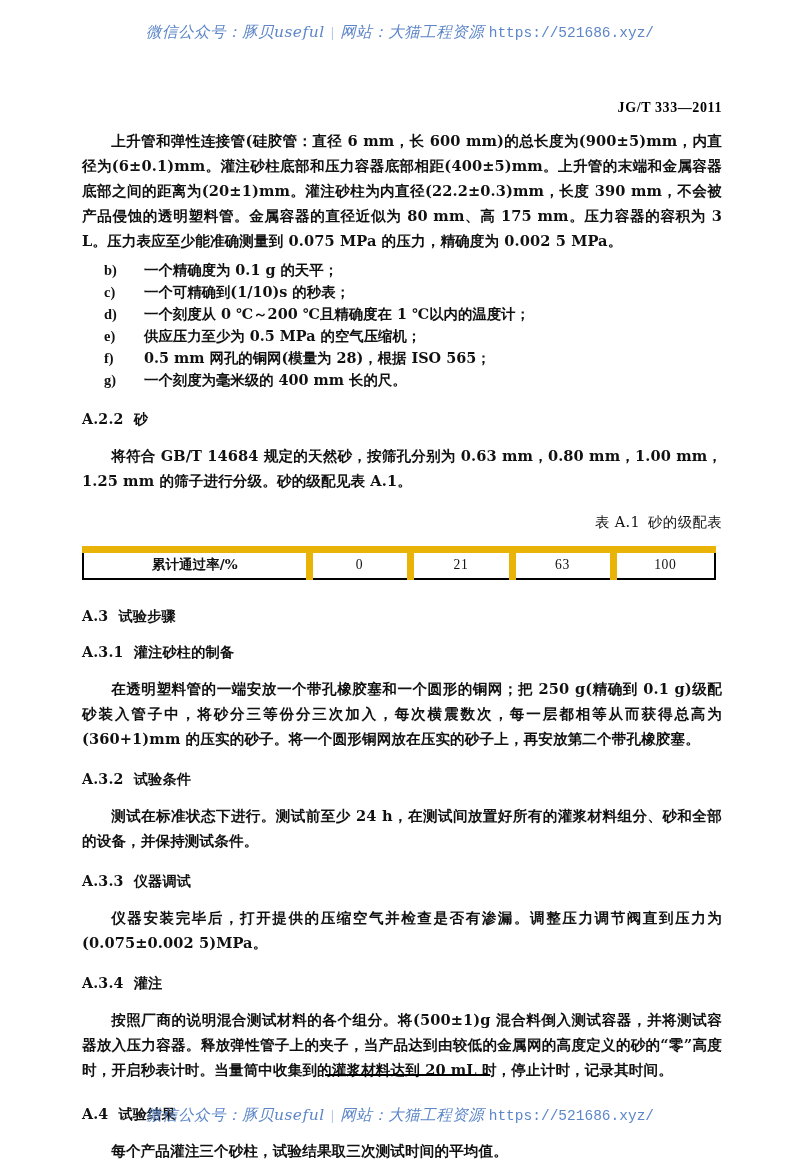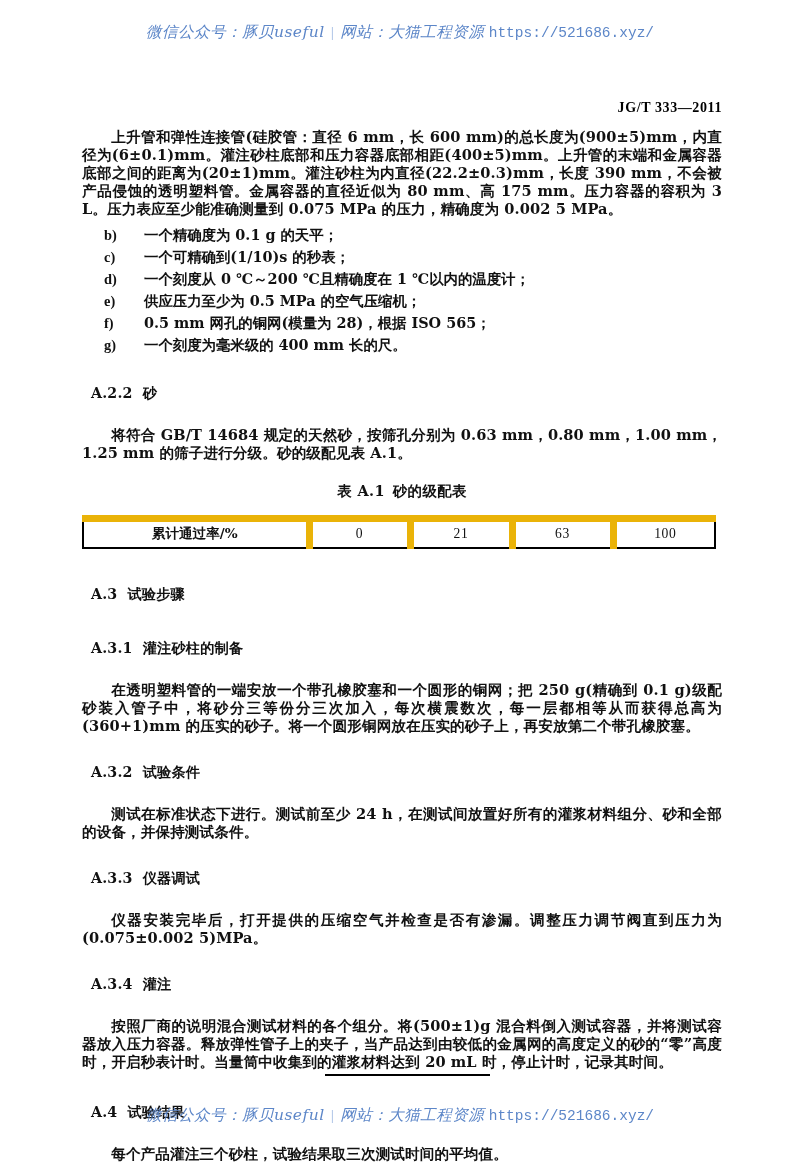--- a/index.html
+++ b/index.html
@@ -68,31 +68,31 @@
   .content {
     position: absolute;
     left: 82px;
     top: 128px;
     width: 640px;
   }
 
   p.para {
     margin: 0 0 0 0;
     font-size: 14.6px;
-    line-height: 18px;
+    line-height: 25px;
     text-align: justify;
     text-justify: inter-ideograph;
     text-indent: 2em;
     letter-spacing: 0.1px;
     font-family: "DejaVu Serif", "Liberation Serif", serif;
     font-weight: 600;
   }
 
   h3.heading {
-    margin: 9px;
+    margin: 0;
     font-size: 14.2px;
     line-height: 20px;
     font-weight: bold;
     font-family: "DejaVu Serif", "Liberation Serif", serif;
     letter-spacing: 0.2px;
   }
   h3.heading .num { margin-right: 10px; }
 
   
   .sp-6  { height: 6px; }
@@ -121,23 +121,23 @@
     width: 40px;
     flex: 0 0 40px;
     font-family: "Liberation Serif", "DejaVu Serif", serif;
   }
   ul.alpha-list li .item-text {
     flex: 1 1 auto;
   }
 
   
   .table-caption {
-    text-align: center;
+    text-align: right;
     font-size: 14.4px;
-    font-weight: bold;
+    font-weight: normal;
     font-family: "DejaVu Serif", "Liberation Serif", serif;
     letter-spacing: 0.4px;
   }
   .table-caption .cap-num { margin: 0 8px 0 0; }
 
   table.grade-table {
     border-collapse: collapse;
     width: 632px;
     margin: 0;
     table-layout: fixed;

